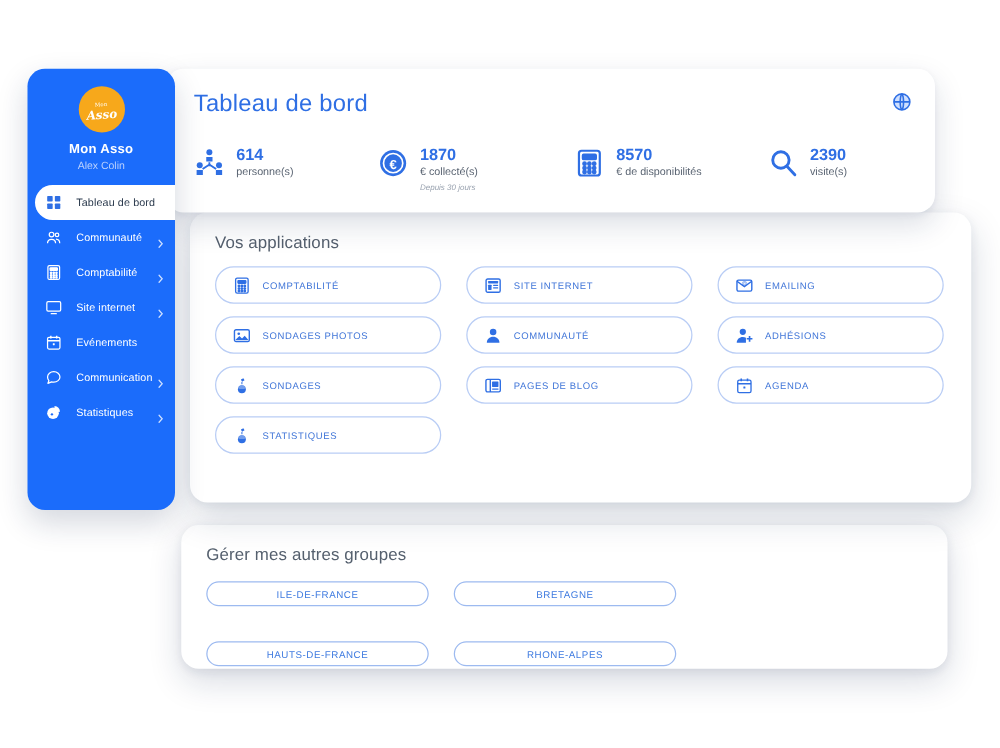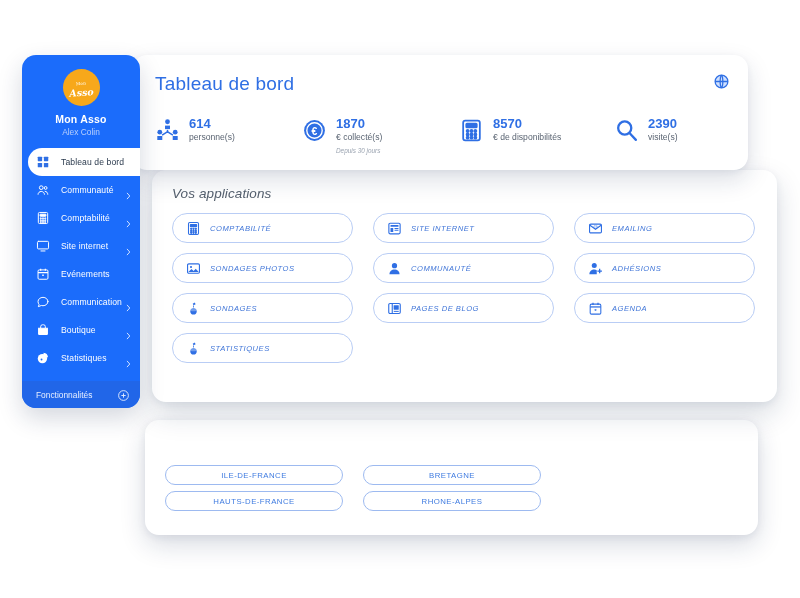--- a/index.html
+++ b/index.html
@@ -18,37 +18,36 @@
     background: #fff; border-radius: 14px;
     box-shadow: 0 10px 26px rgba(20,40,80,.16), 0 2px 8px rgba(20,40,80,.08);
     z-index: 1;
   }
   .groups-title {
     position: absolute; left: 20px; top: 16px;
     font-size: 13.5px; color: #55606e; letter-spacing: .1px;
   }
   .pill-grid {
     position: absolute; left: 20px; top: 45px; width: 573px;
-    display: flex; flex-wrap: wrap; gap: 6px 20px;
+    display: flex; flex-wrap: wrap; gap: 28px 20px;
   }
   .region-pill {
     width: 178px; height: 20px; border: 1px solid #9dbaf0;
     border-radius: 11px; background: #fff;
     display: flex; align-items: center; justify-content: center;
     font-size: 7.8px; color: #3f7be0; letter-spacing: .45px; cursor: pointer;
   }
 
   
   .apps-card {
     position: absolute; left: 152px; top: 170px;
     width: 625px; height: 232px;
     background: #fff; border-radius: 14px;
     box-shadow: 0 12px 28px rgba(20,40,80,.17), 0 2px 8px rgba(20,40,80,.07);
     z-index: 2;
-    font-style: italic;
   }
   .apps-title {
     position: absolute; left: 20px; top: 16px;
     font-size: 13.5px; color: #55606e; letter-spacing: .1px;
   }
   .apps-grid {
     position: absolute; left: 20px; top: 43px; width: 585px;
     display: flex; flex-wrap: wrap; gap: 10px 20px;
   }
   .app-tile {
@@ -132,20 +131,21 @@
   }
   .features-bar .flabel { font-size: 8.4px; color: #e6eeff; }
   .features-bar .plus { width: 13px; height: 13px; color: #e6eeff; }
 </style>
 </head>
 <body>
 
 <div class="stage">
 
   <div class="groups-card">
+    <div class="groups-title">Gérer mes autres groupes</div>
     <div class="pill-grid">
         <div class="region-pill">ILE-DE-FRANCE</div>
         <div class="region-pill">BRETAGNE</div>
         <div class="region-pill">HAUTS-DE-FRANCE</div>
         <div class="region-pill">RHONE-ALPES</div>
       </div>
   </div>
 
   <div class="apps-card">
     <div class="apps-title">Vos applications</div>
@@ -390,47 +390,27 @@
         <div class="nav-item">
           <span class="nic"><svg viewBox="0 0 24 24" width="14" height="14" fill="none" stroke="#ffffff" stroke-width="1.7" stroke-linecap="round" stroke-linejoin="round">
               <path d="M20.5 11.2c0 4-3.8 7.2-8.5 7.2-1 0-2-.15-2.9-.42L4 20l1.3-3.6C4.2 15.1 3.5 13.3 3.5 11.2 3.5 7.2 7.3 4 12 4s8.5 3.2 8.5 7.2z"></path>
             </svg></span>
           <span class="nlabel">Communication</span>
           <span class="chev"><svg viewBox="0 0 8 12" width="5" height="8" fill="none" stroke="#cfe0ff" stroke-width="1.6" stroke-linecap="round">
               <path d="M2 1.5L6 6l-4 4.5"></path>
             </svg></span>
         </div>
         <div class="nav-item">
-          <span class="nic"><svg viewBox="0 0 24 24" width="14" height="14" fill="none" stroke="#ffffff" stroke-width="1.7">
-              <path d="M3.5 9h17v9.5a2 2 0 0 1-2 2h-13a2 2 0 0 1-2-2V9z" fill="#ffffff" stroke="none"></path>
-              <path d="M3.5 9h17"></path>
-              <path d="M8 9V6.3A3.3 3.3 0 0 1 11.3 3h1.4A3.3 3.3 0 0 1 16 6.3V9"></path>
-            </svg></span>
-          <span class="nlabel">Boutique</span>
-          <span class="chev"><svg viewBox="0 0 8 12" width="5" height="8" fill="none" stroke="#cfe0ff" stroke-width="1.6" stroke-linecap="round">
-              <path d="M2 1.5L6 6l-4 4.5"></path>
-            </svg></span>
-        </div>
-        <div class="nav-item">
           <span class="nic"><svg viewBox="0 0 24 24" width="14" height="14" fill="none" stroke="#ffffff" stroke-width="1.6">
               <circle cx="11" cy="13" r="8" fill="#ffffff" stroke="none"></circle>
               <path d="M13 3.2a8.6 8.6 0 0 1 7.6 7.6L13 11.5z" fill="#ffffff" stroke="none"></path>
               <circle cx="9.5" cy="14.5" r="1.6" fill="#1b6cfb" stroke="none"></circle>
             </svg></span>
           <span class="nlabel">Statistiques</span>
           <span class="chev"><svg viewBox="0 0 8 12" width="5" height="8" fill="none" stroke="#cfe0ff" stroke-width="1.6" stroke-linecap="round">
               <path d="M2 1.5L6 6l-4 4.5"></path>
             </svg></span>
         </div>
       </div>
 
-    <div class="features-bar">
-      <span class="flabel">Fonctionnalités</span>
-      <span class="plus">
-        <svg viewBox="0 0 24 24" width="13" height="13" fill="none" stroke="#e6eeff" stroke-width="1.7">
-          <circle cx="12" cy="12" r="9"></circle>
-            <path d="M12 8v8M8 12h8"></path>
-        </svg>
-      </span>
-    </div>
   </div>
 
 </div>
 
 </body></html>

